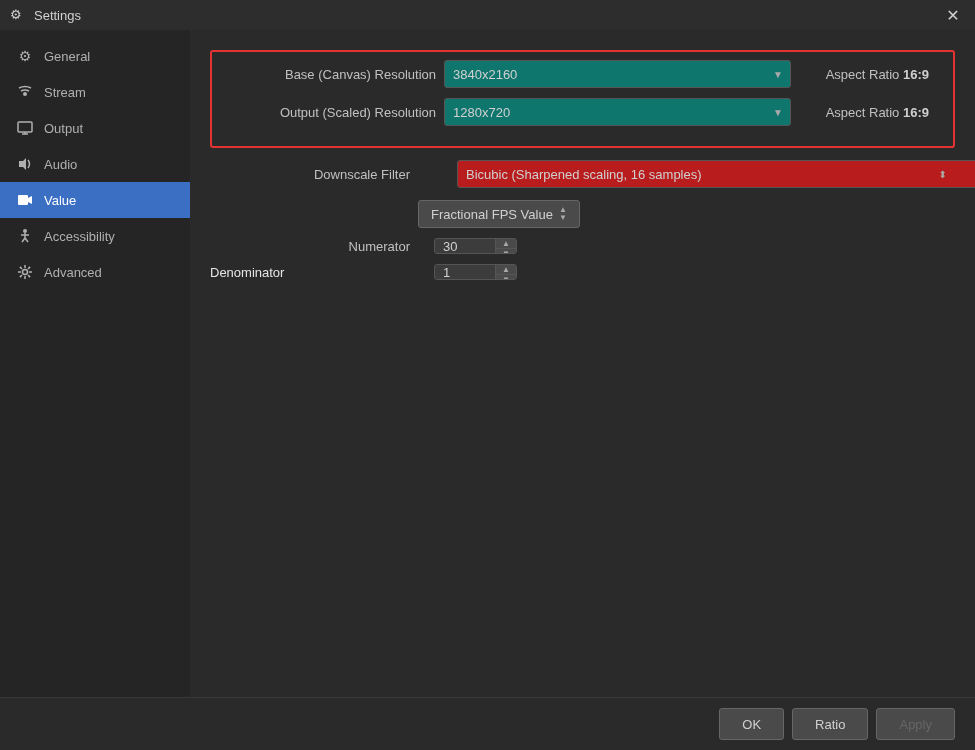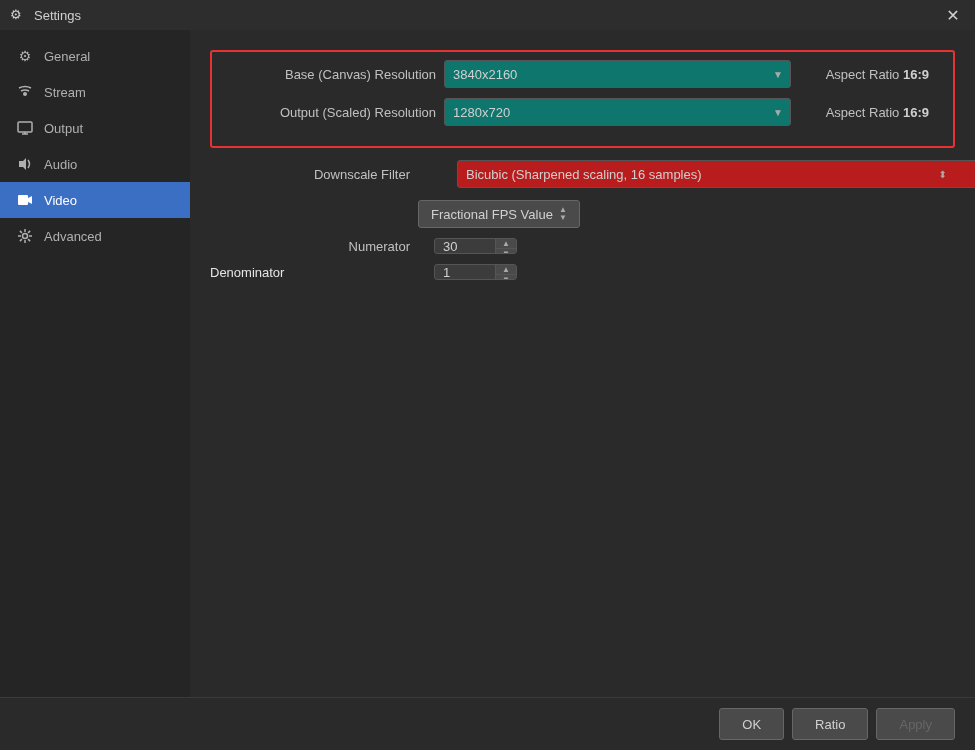--- a/index.html
+++ b/index.html
@@ -306,21 +306,33 @@
       </span>
       <span>Audio</span>
     </div>
     <div class="sidebar-item active">
       <span class="sidebar-icon">
         <svg width="16" height="16" viewBox="0 0 16 16" fill="white">
           <rect x="1" y="3" width="10" height="10" rx="1" fill="white"></rect>
           <polygon points="11,6 15,4 15,12 11,10" fill="white"></polygon>
         </svg>
       </span>
-      <span>Video</span>
+      <span>Value</span>
+    </div>
+    <div class="sidebar-item">
+      <span class="sidebar-icon">
+        <svg width="16" height="16" viewBox="0 0 16 16">
+          <circle cx="8" cy="3" r="2" fill="#b0b0b0"></circle>
+          <line x1="8" y1="5" x2="8" y2="10" stroke="#b0b0b0" stroke-width="1.5"></line>
+          <line x1="4" y1="7" x2="12" y2="7" stroke="#b0b0b0" stroke-width="1.5"></line>
+          <line x1="8" y1="10" x2="5" y2="14" stroke="#b0b0b0" stroke-width="1.5"></line>
+          <line x1="8" y1="10" x2="11" y2="14" stroke="#b0b0b0" stroke-width="1.5"></line>
+        </svg>
+      </span>
+      <span>Accessibility</span>
     </div>
     <div class="sidebar-item">
       <span class="sidebar-icon">
         <svg width="16" height="16" viewBox="0 0 16 16">
           <circle cx="8" cy="8" r="2.5" fill="none" stroke="#b0b0b0" stroke-width="1.5"></circle>
           <line x1="8" y1="1" x2="8" y2="4" stroke="#b0b0b0" stroke-width="1.5"></line>
           <line x1="8" y1="12" x2="8" y2="15" stroke="#b0b0b0" stroke-width="1.5"></line>
           <line x1="1" y1="8" x2="4" y2="8" stroke="#b0b0b0" stroke-width="1.5"></line>
           <line x1="12" y1="8" x2="15" y2="8" stroke="#b0b0b0" stroke-width="1.5"></line>
           <line x1="2.9" y1="2.9" x2="4.9" y2="4.9" stroke="#b0b0b0" stroke-width="1.5"></line>

